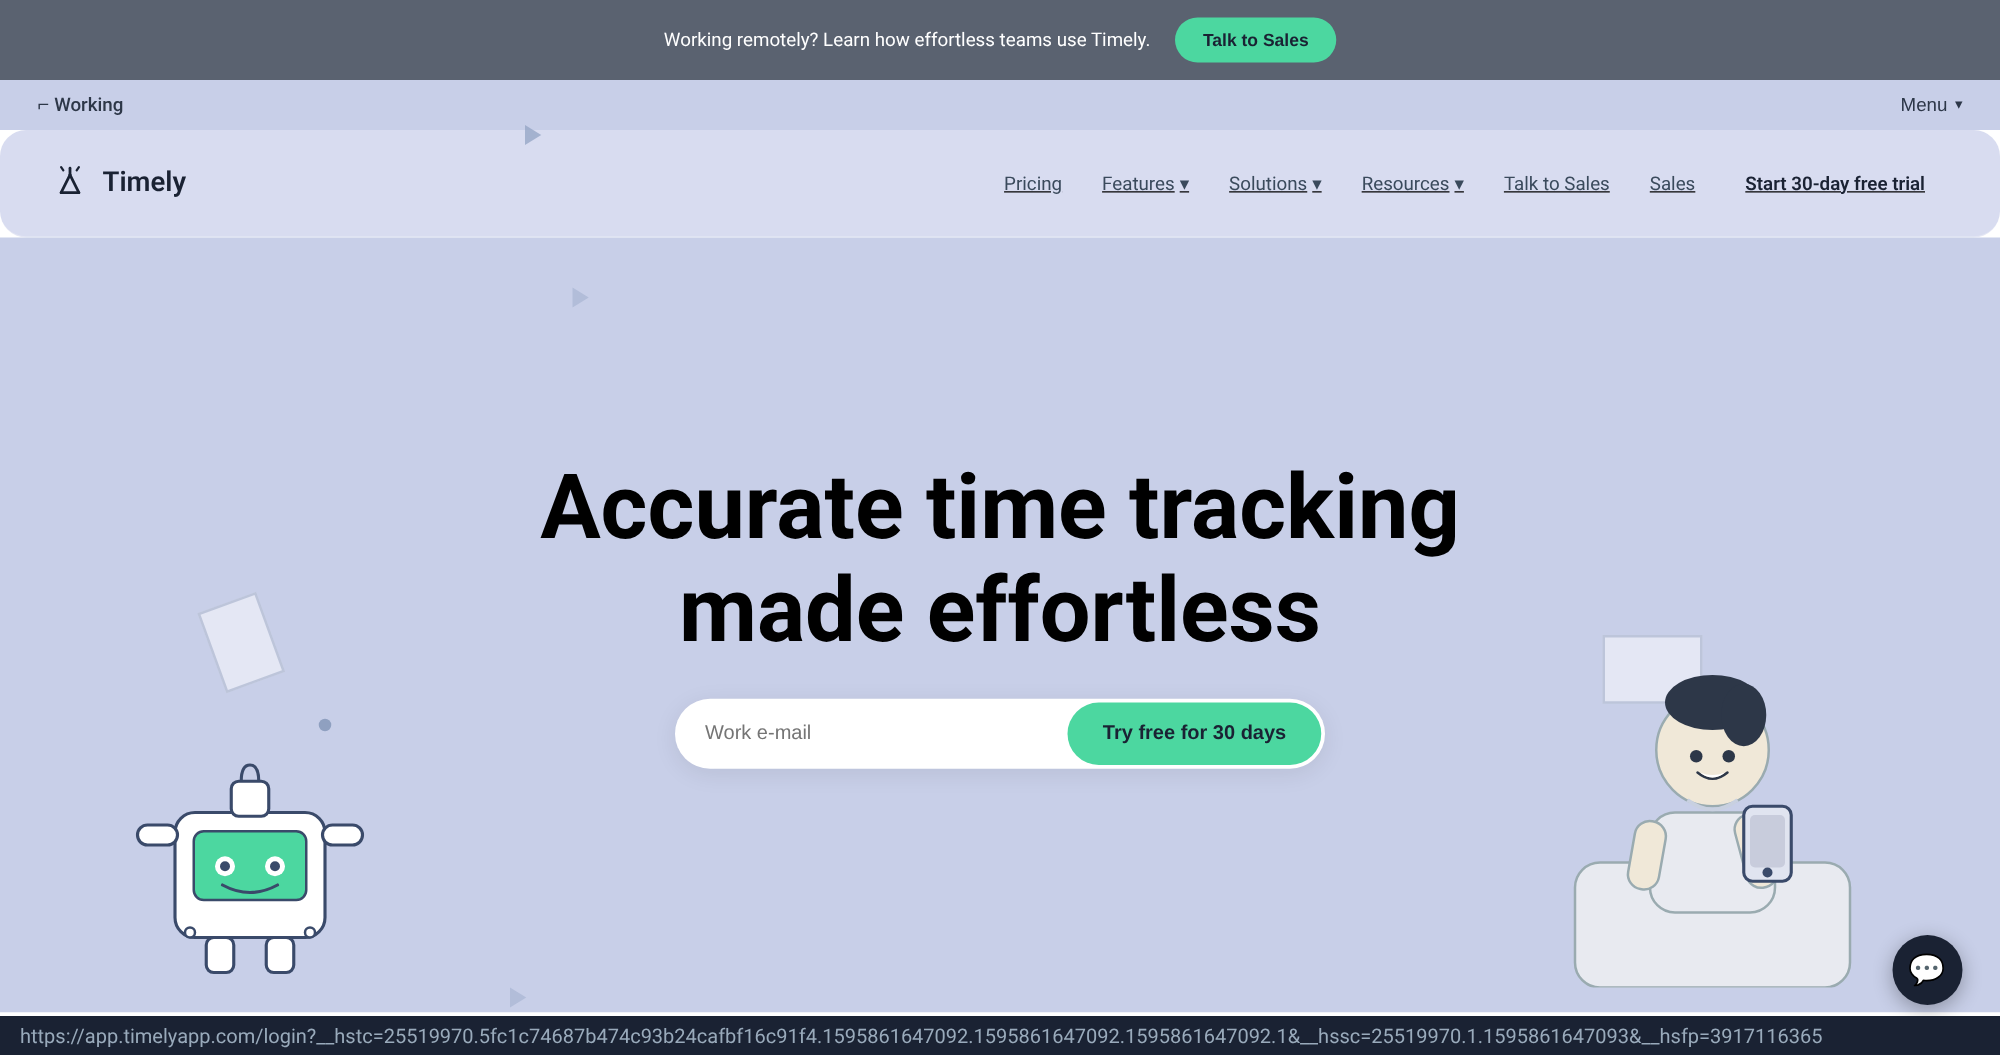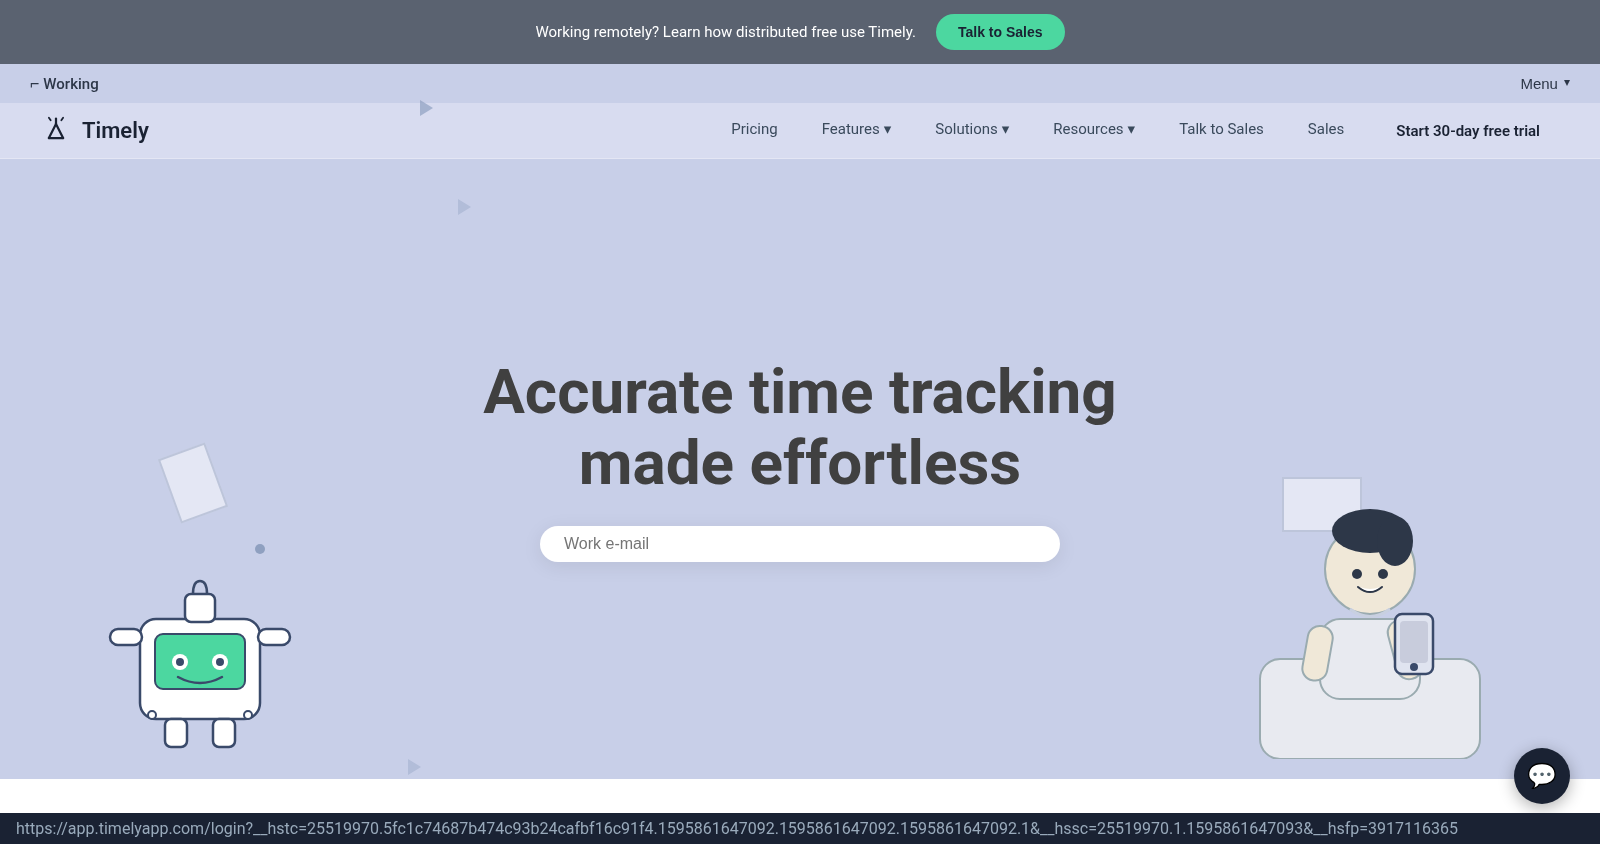--- a/index.html
+++ b/index.html
@@ -74,22 +74,23 @@
       opacity: 0.7;
     }
 
     
     .main-nav {
       background: #d8dcf0;
       padding: 0 40px;
       display: flex;
       align-items: center;
       justify-content: space-between;
-      height: 56px;
+      height: 86px;
       border-bottom: 1px solid rgba(255,255,255,0.3);
+      border-radius: 21px;
     }
     .logo-area {
       display: flex;
       align-items: center;
       gap: 10px;
       text-decoration: none;
     }
     .logo-icon {
       width: 36px;
       height: 36px;
@@ -97,22 +98,24 @@
       align-items: center;
       justify-content: center;
     }
     .logo-text {
       font-size: 22px;
       font-weight: 600;
       color: #1a2233;
     }
     .nav-links {
       display: flex;
-      gap: 20px;
+      align-items: center;
+      gap: 8px;
       list-style: none;
+      text-decoration: underline;
     }
     .nav-links li a, .nav-links li button {
       background: none;
       border: none;
       font-size: 15px;
       color: #3a4a5c;
       cursor: pointer;
       padding: 8px 12px;
       text-decoration: none;
       display: flex;
@@ -193,23 +196,23 @@
       height: 320px;
     }
 
     .hero-content {
       text-align: center;
       max-width: 780px;
       position: relative;
       z-index: 2;
     }
     .hero-title {
-      font-size: 62px;
+      font-size: 72px;
       font-weight: 700;
-      color: #404040;
+      color: #000000;
       line-height: 1.15;
       margin-bottom: 28px;
     }
     .hero-subtitle {
       font-size: 20px;
       color: #4a5568;
       line-height: 1.6;
       margin-bottom: 42px;
     }
     .email-form {
@@ -278,21 +281,21 @@
     .robot-svg { width: 200px; height: 220px; }
     .person-svg { width: 260px; height: 300px; }
 
     
     .timely-logo-svg { width: 32px; height: 32px; }
   </style>
 </head>
 <body>
 
 <div class="top-banner">
-  <span class="top-banner-text">Working remotely? Learn how distributed free use Timely.</span>
+  <span class="top-banner-text">Working remotely? Learn how effortless teams use Timely.</span>
   <button class="talk-sales-btn-banner">Talk to Sales</button>
 </div>
 
 <div class="secondary-nav">
   <div class="memory-logo">
     <span class="memory-logo-icon">⌐</span>
     <span>Working</span>
   </div>
   <div style="position:absolute;left:420px;top:100px;">
     <div class="play-triangle"></div>
@@ -382,20 +385,21 @@
 
       <circle cx="52" cy="186" r="4" fill="white" stroke="#3a4a6a" stroke-width="2"></circle>
       <circle cx="148" cy="186" r="4" fill="white" stroke="#3a4a6a" stroke-width="2"></circle>
     </svg>
   </div>
 
   <div class="hero-content">
     <h1 class="hero-title">Accurate time tracking made effortless</h1>
     <form class="email-form">
       <input class="email-input" type="email" placeholder="Work e-mail" style="">
+      <button type="submit" class="try-free-btn">Try free for 30 days</button>
     </form>
   </div>
 
   <div class="person-illus">
     <svg class="person-svg" viewBox="0 0 260 300" fill="none" xmlns="http://www.w3.org/2000/svg">
 
       <rect x="20" y="200" width="220" height="100" rx="20" fill="#e8eaf0" stroke="#9aabb0" stroke-width="2"></rect>
 
       <rect x="80" y="160" width="100" height="80" rx="20" fill="#e8eaf0" stroke="#9aabb0" stroke-width="2"></rect>
 

